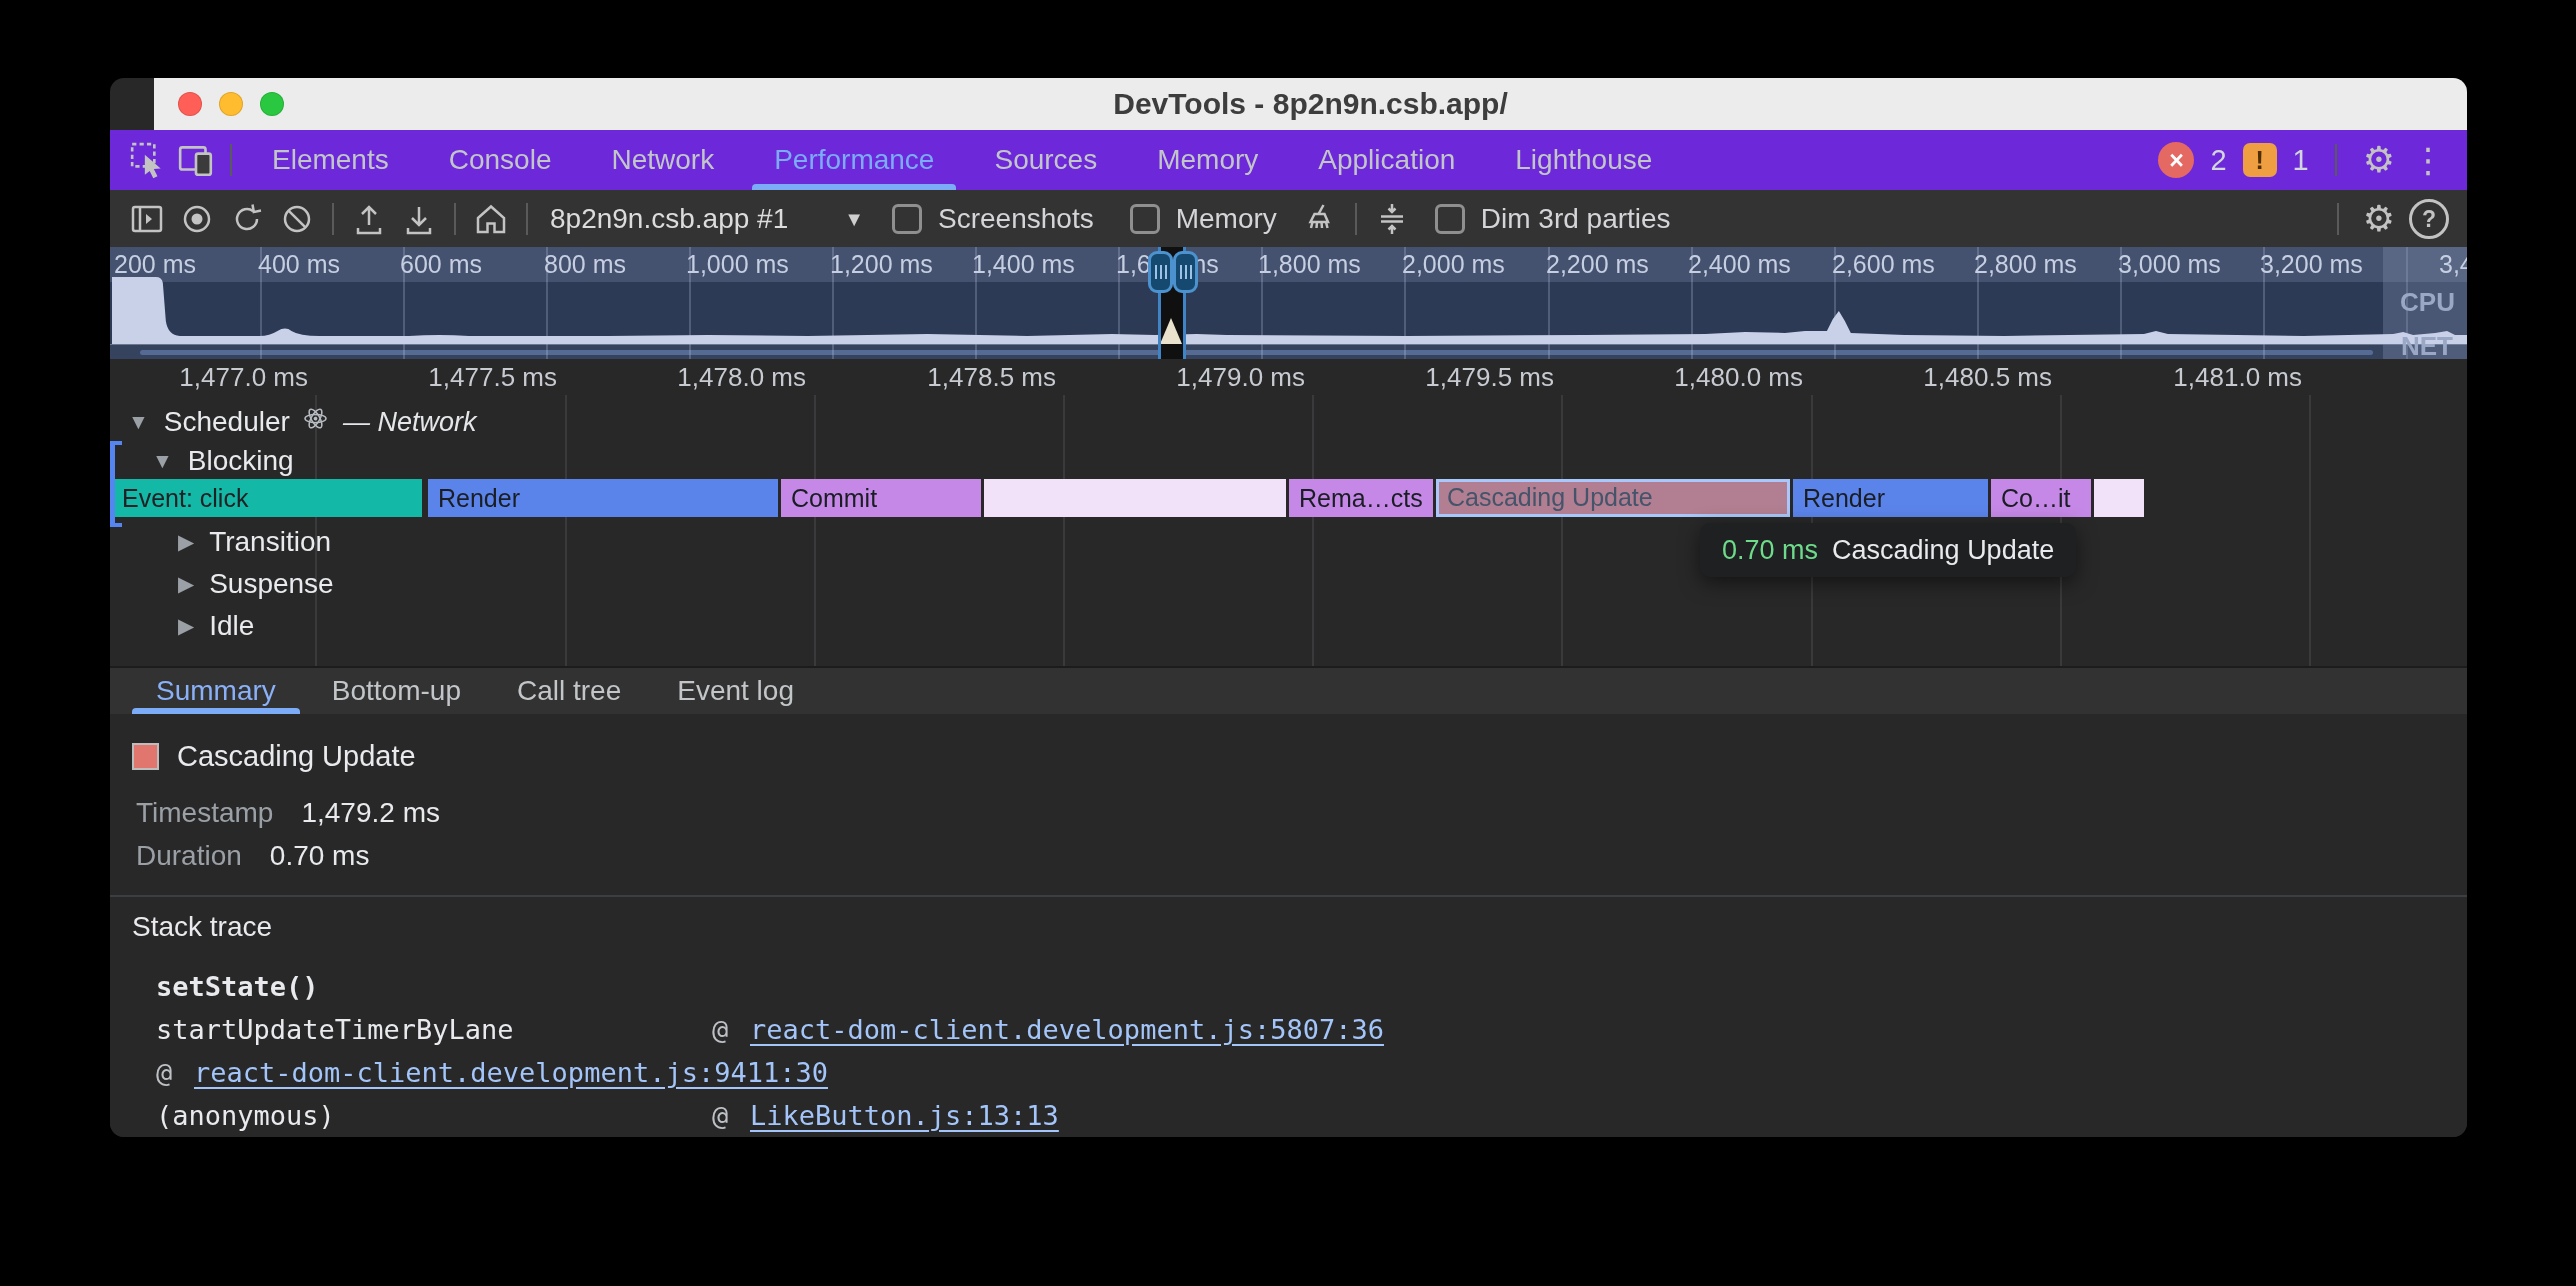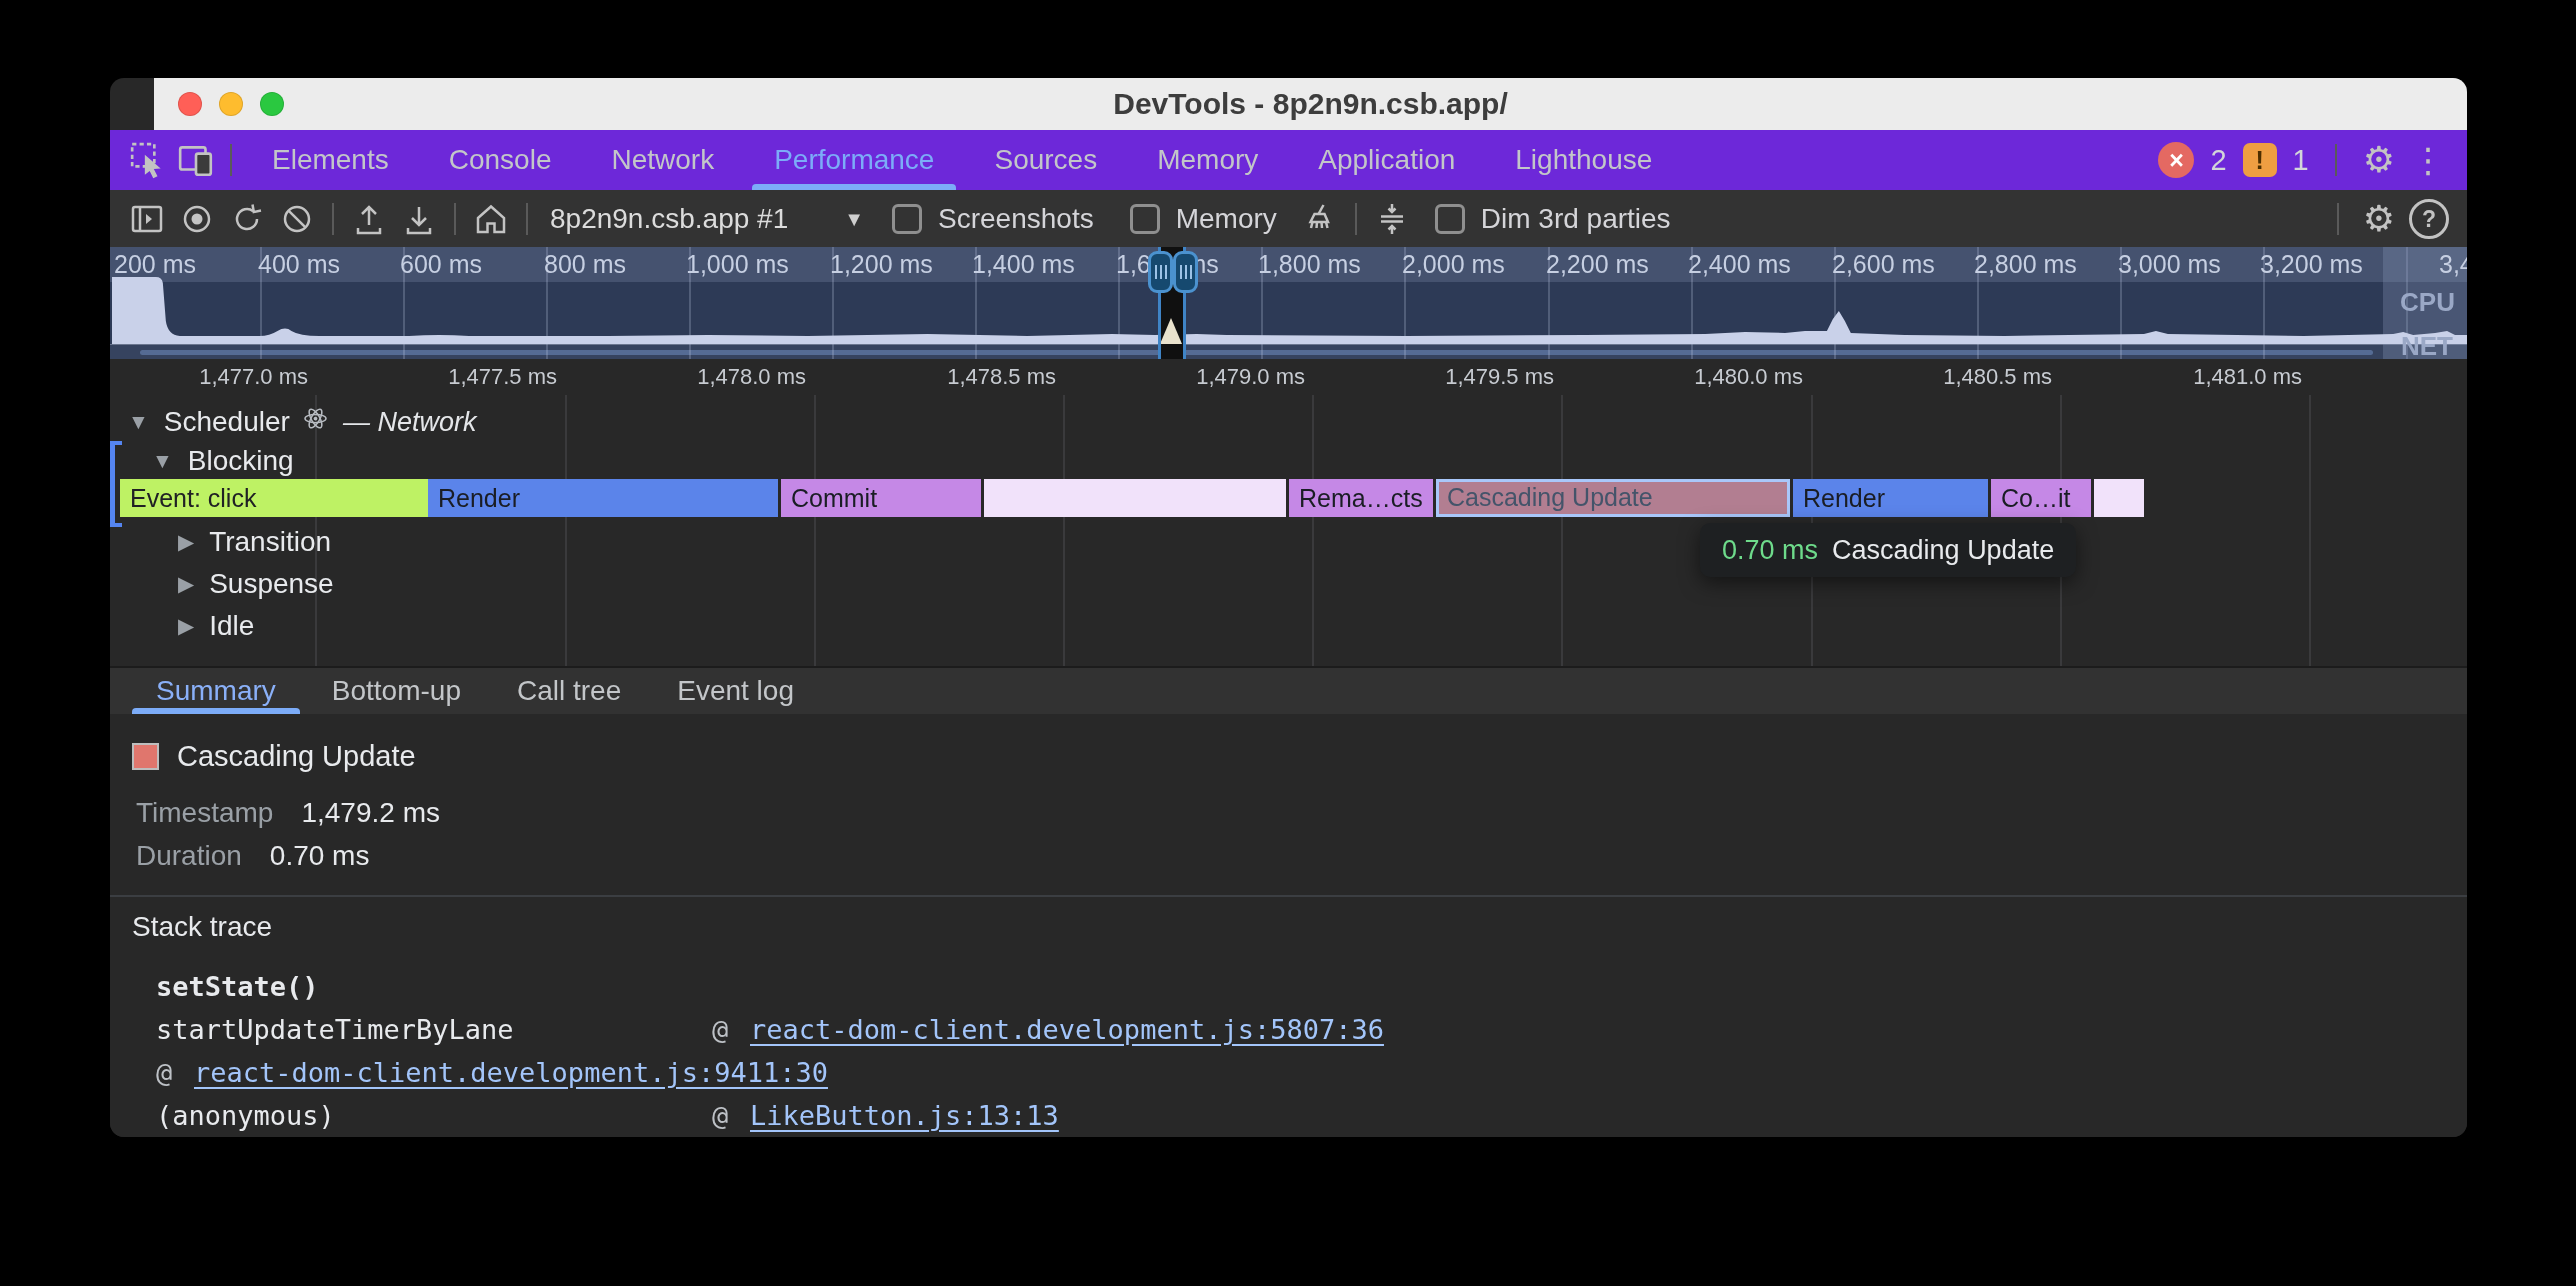--- a/index.html
+++ b/index.html
@@ -56,21 +56,21 @@
   .sel-peak{position:absolute;left:1050px;bottom:15px;width:0;height:0;border-left:11px solid transparent;
             border-right:11px solid transparent;border-bottom:26px solid #e9e2cd;z-index:5;}
   .sel-line{position:absolute;top:0;bottom:0;width:3px;background:#3f84c6;z-index:6;}
   .sel-line.l{left:1048px}.sel-line.r{left:1073px}
   .sel-handle{position:absolute;top:4px;width:25px;height:42px;background:#16496f;border:3px solid #4b92cf;
               border-radius:9px;box-sizing:border-box;display:flex;align-items:center;justify-content:center;gap:3px;z-index:7;}
   .sel-handle.l{left:1038px}.sel-handle.r{left:1063px}
   .grip{width:2px;height:14px;background:#9cc2e6;}
   
   .ruler{position:absolute;top:281px;height:36px;left:0;right:0;background:#282828;}
-  .ru-label{position:absolute;width:160px;text-align:right;font-size:22px;color:#c7cbd1;line-height:36px;top:0;}
+  .ru-label{position:absolute;width:160px;text-align:right;font-size:26px;color:#c7cbd1;line-height:36px;top:0;}
   
   .tracks{position:absolute;top:317px;height:271px;left:0;right:0;background:#282828;overflow:hidden;}
   .tr-grid{position:absolute;top:0;bottom:0;width:2px;background:#3a3a3c;}
   .trk-row{position:absolute;left:0;right:0;height:38px;display:flex;align-items:center;font-size:28px;color:#e8eaed;}
   .sched-row{top:8px;padding-left:18px;}
   .blocking-row{top:47px;padding-left:42px;}
   .tri{font-size:21px;color:#9aa0a6;margin-right:15px;flex:none;}
   .sched-suffix{font-style:italic;font-size:27px;color:#e4e6e9;margin-left:14px;}
   .atom{margin-left:12px;flex:none;}
   .bracket{position:absolute;left:0;top:46px;height:86px;width:12px;border-left:5px solid #5585f0;
@@ -348,21 +348,21 @@
         </svg>
       </span>
       <span class="sched-suffix">— Network</span>
     </div>
     <div class="trk-row blocking-row">
       <span class="tri">▼</span>
       <span>Blocking</span>
     </div>
     <div class="bracket"></div>
     <div class="event-row">
-        <div class="bar" style="left: 10px; width: 310px; background: #bef264; color: rgb(32, 33, 36);">Event: click</div>
+        <div class="bar" style="left: 2px; width: 310px; background: #14b8a6; color: rgb(32, 33, 36);">Event: click</div>
         <div class="bar" style="left: 318px; width: 350px; background: rgb(91, 132, 234); color: rgb(26, 29, 36);">Render</div>
         <div class="bar" style="left: 671px; width: 200px; background: rgb(197, 136, 230); color: rgb(26, 29, 36);">Commit</div>
         <div class="bar" style="left: 874px; width: 302px; background: rgb(241, 226, 250); color: rgb(26, 29, 36);"></div>
         <div class="bar" style="left: 1179px; width: 144px; background: rgb(197, 136, 230); color: rgb(26, 29, 36);">Rema…cts</div>
         <div class="bar sel" style="left: 1326px; width: 354px; background: rgb(178, 126, 145); color: rgb(68, 84, 106);">Cascading Update</div>
         <div class="bar" style="left: 1683px; width: 195px; background: rgb(91, 132, 234); color: rgb(26, 29, 36);">Render</div>
         <div class="bar" style="left: 1881px; width: 100px; background: rgb(197, 136, 230); color: rgb(26, 29, 36);">Co…it</div>
         <div class="bar" style="left: 1984px; width: 50px; background: rgb(241, 226, 250); color: rgb(26, 29, 36);"></div>
       </div>
     <div class="collapsed-wrap">

